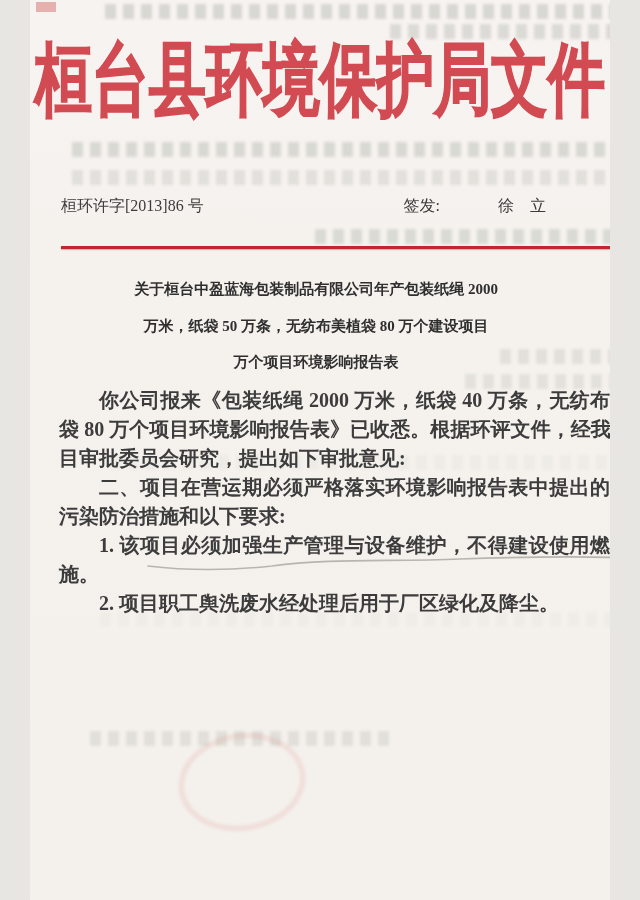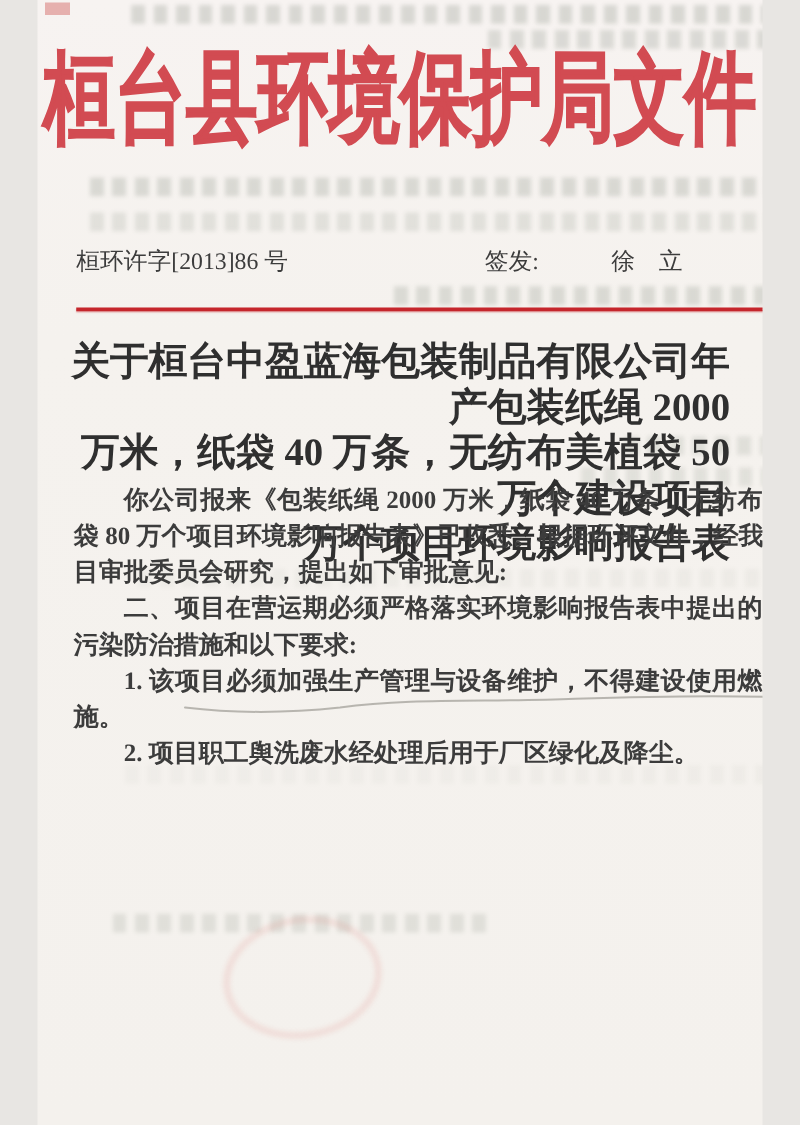--- a/index.html
+++ b/index.html
@@ -13,33 +13,33 @@
     position:absolute;top:40px;left:0;width:100%;
     text-align:center;font-size:57px;font-weight:700;line-height:58px;
     letter-spacing:0px;white-space:nowrap;
     transform:scaleY(1.40);transform-origin:top center;
     color:#d24b52;-webkit-text-stroke:1px #d24b52;
   }
   
   .docinfo{
     position:absolute;top:196px;left:31px;right:64px;
     display:flex;justify-content:space-between;align-items:flex-start;
-    font-size:19px;color:#3c3c3c;
+    font-size:16px;color:#3c3c3c;
   }
   .issuer{display:flex;gap:10px;}
   .issuer-name{white-space:pre;margin-left:48px;}
   
   .red-rule{
     position:absolute;top:246px;left:31px;width:567px;height:3px;
     background:#c5262c;box-shadow:0 1px 1px rgba(197,38,44,.35);
   }
   
   .doc-title{
     position:absolute;top:271px;left:18px;right:26px;
-    text-align:right;font-size:31px;font-weight:700;line-height:36.5px;
+    text-align:center;font-size:15px;font-weight:700;line-height:36.5px;
     color:#2f2f2f;
   }
   
   .body-text{
     position:absolute;top:386px;left:29px;width:592px;
     font-size:20px;line-height:29px;color:#3c3c3c;
     text-align:justify;
   }
   .body-text p{margin:0;}
   .body-text p.indent{text-indent:2em;font-weight:bold;}
@@ -89,21 +89,21 @@
     <span class="issuer">
       <span>签发:</span>
       <span class="issuer-name">徐　立</span>
     </span>
   </div>
 
   <div class="red-rule"></div>
 
   <div class="doc-title">
     <div>关于桓台中盈蓝海包装制品有限公司年产包装纸绳 2000</div>
-    <div>万米，纸袋 40 万条，无纺布美植袋 50 万个建设项目</div>
+    <div>万米，纸袋 50 万条，无纺布美植袋 80 万个建设项目</div>
     <div>万个项目环境影响报告表</div>
   </div>
 
   <div class="body-text">
     <p class="indent">你公司报来《包装纸绳 2000 万米，纸袋 40 万条，无纺布美植袋 80 万个项目环境影响报告表》已收悉。根据环评文件，经我局项目审批委员会研究，提出如下审批意见:</p>
     <p class="indent">二、项目在营运期必须严格落实环境影响报告表中提出的各项污染防治措施和以下要求:</p>
     <p class="indent">1. 该项目必须加强生产管理与设备维护，不得建设使用燃煤设施。</p>
     <p class="indent">2. 项目职工舆洗废水经处理后用于厂区绿化及降尘。</p>
   </div>
 

